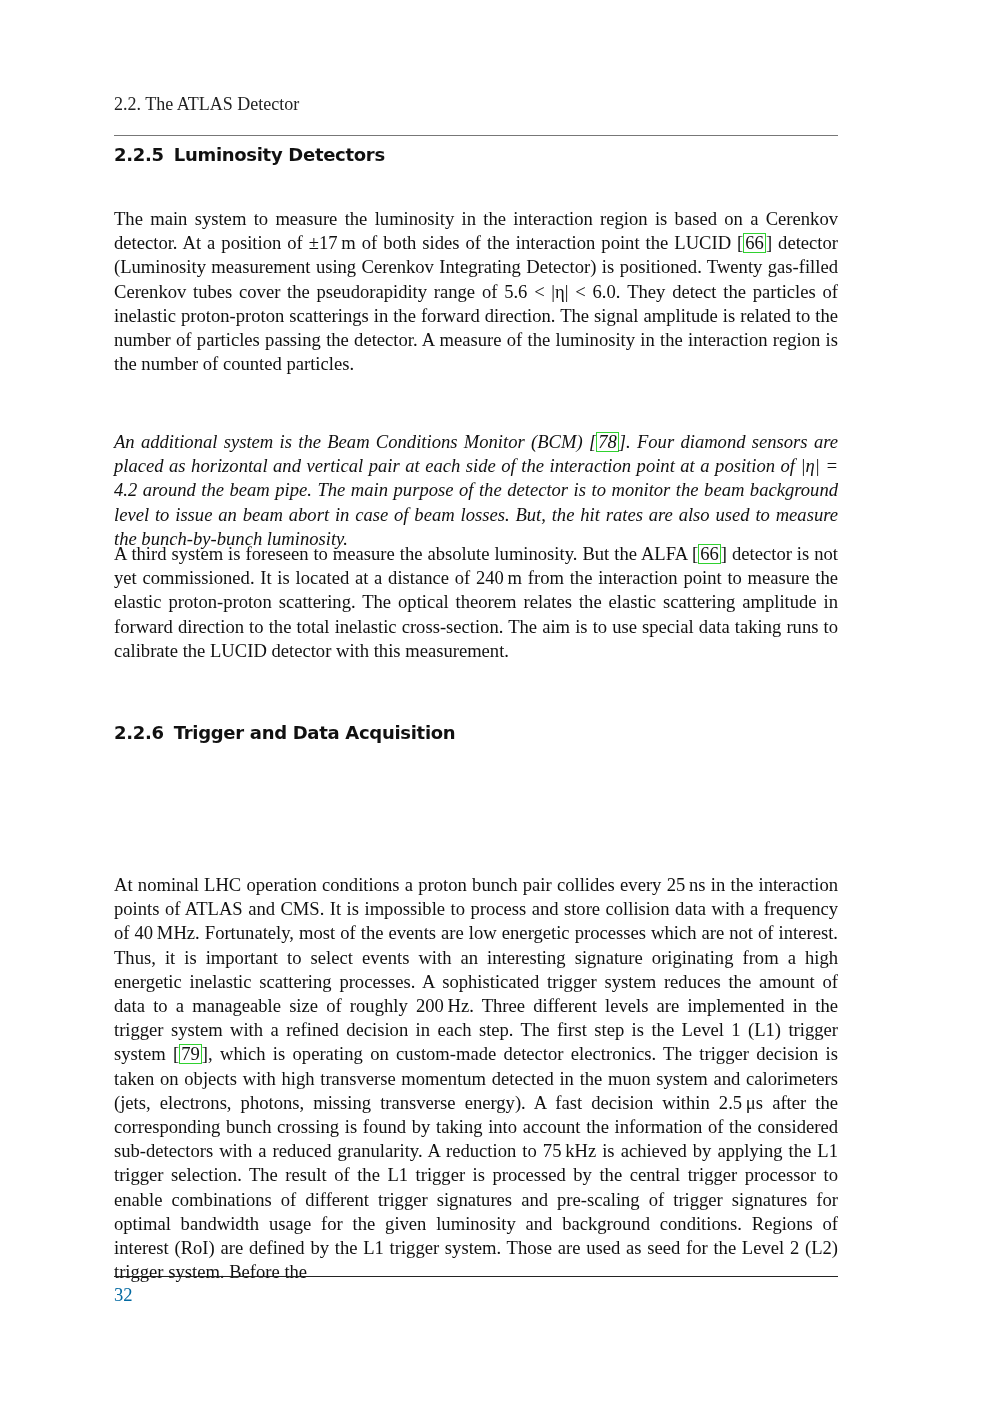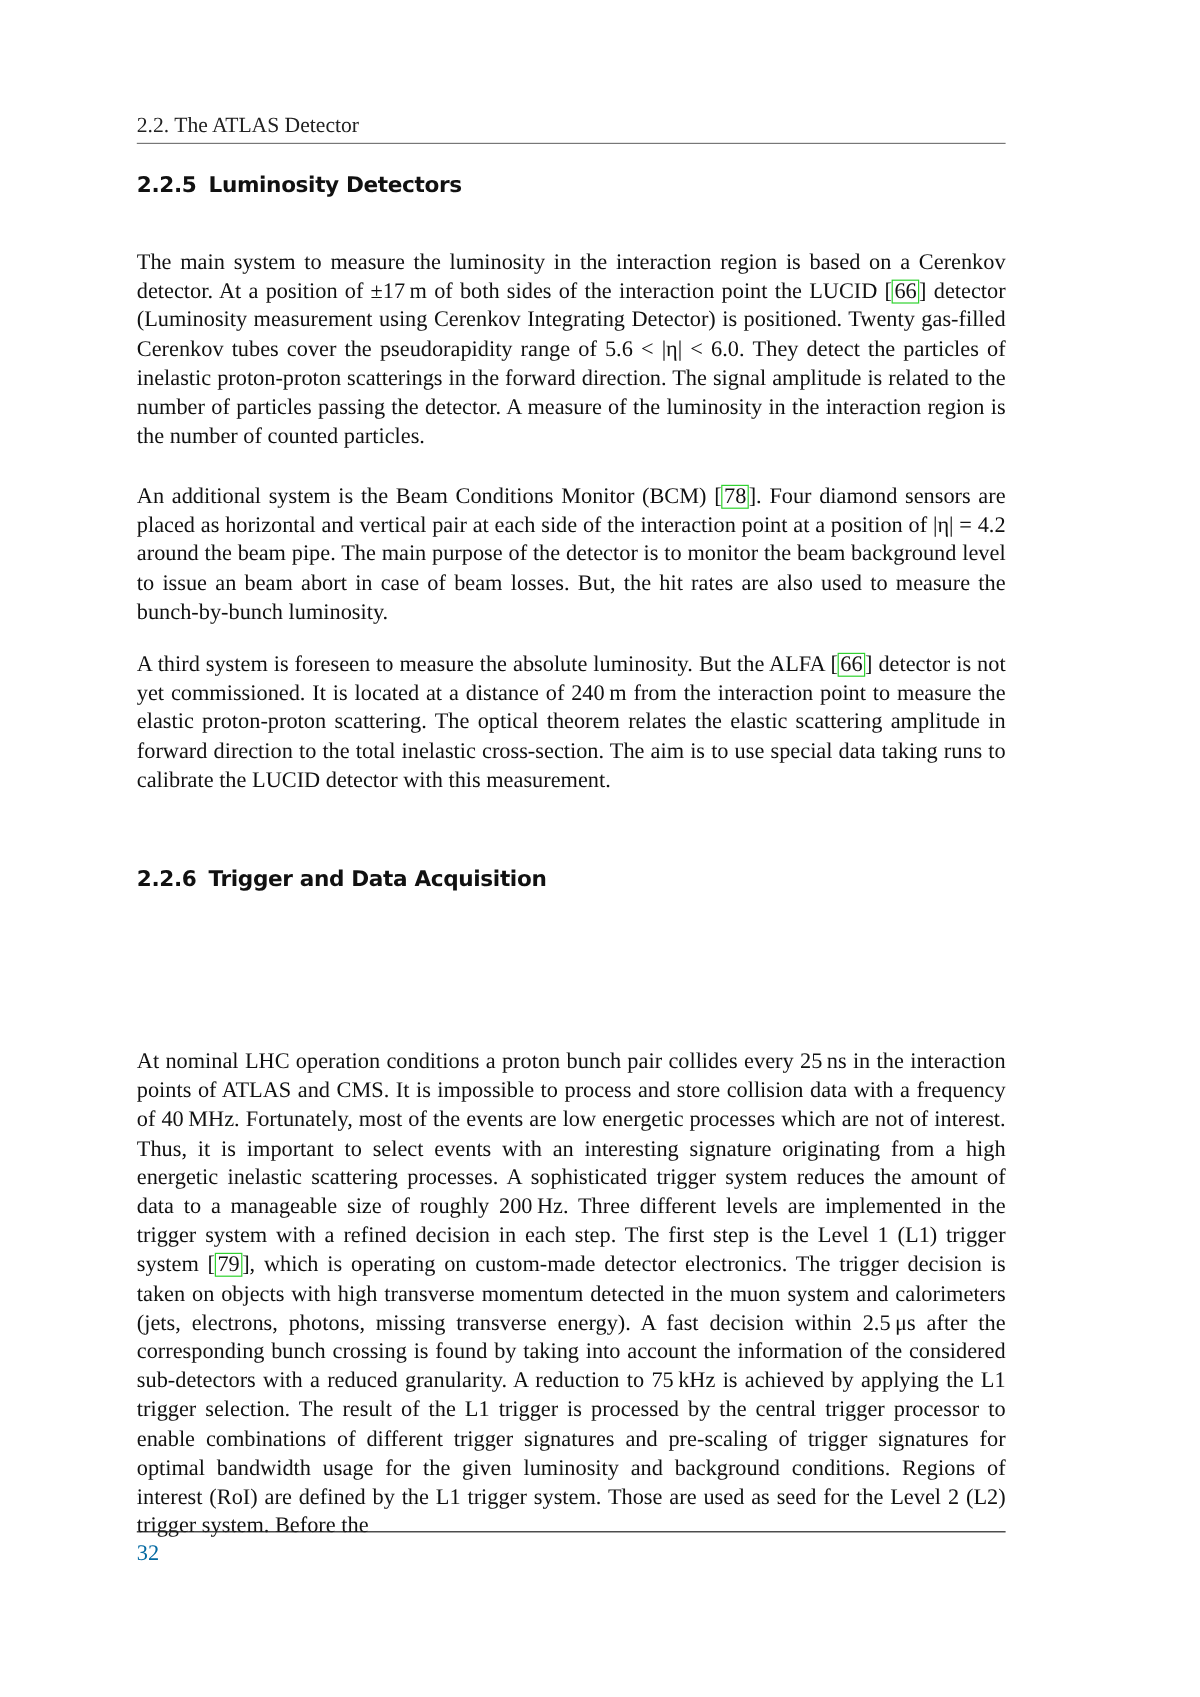--- a/index.html
+++ b/index.html
@@ -1,21 +1,21 @@
 <!DOCTYPE html>
 <html><head>
 <meta charset="utf-8">
 <style>
   html, body { margin: 0; padding: 0; background: #ffffff; }
   body { width: 1000px; height: 1414px; position: relative; overflow: hidden; }
   .page { position: absolute; left: 114px; top: 0; width: 724px; color: #111; }
   .running-head {
     position: absolute; top: 94px; left: 0; width: 724px;
     font-family: "Liberation Serif", serif; font-size: 18px; color: #222;
-    padding-bottom: 4px; border-bottom: 1px solid #777;
+    padding-bottom: 20px; border-bottom: 1px solid #777;
   }
   .section-heading {
     position: absolute; left: 0; width: 724px;
     font-family: "DejaVu Sans", sans-serif; font-weight: bold; font-size: 18px;
     letter-spacing: -0.3px; color: #111;
   }
   .section-heading .num { margin-right: 10px; }
   .body-para {
     position: absolute; left: 0; width: 724px;
     font-family: "Liberation Serif", serif; font-size: 18.6px; line-height: 24.2px;
@@ -40,21 +40,21 @@
   <div class="running-head">2.2. The ATLAS Detector</div>
 
   <h2 class="section-heading" style="top:144px;margin:0;">
     <span class="num">2.2.5</span><span>Luminosity Detectors</span>
   </h2>
 
   <p class="body-para" style="top:207px;">
     <span>The main system to measure the luminosity in the interaction region is based on a Cerenkov detector. At a position of ±17 m of both sides of the interaction point the LUCID [</span><a class="cite">66</a><span>] detector (Luminosity measurement using Cerenkov Integrating Detector) is positioned. Twenty gas-filled Cerenkov tubes cover the pseudorapidity range of 5.6 &lt; |η| &lt; 6.0. They detect the particles of inelastic proton-proton scatterings in the forward direction. The signal amplitude is related to the number of particles passing the detector. A measure of the luminosity in the interaction region is the number of counted particles.</span>
   </p>
 
-  <p class="body-para" style="top:402px;">
+  <p class="body-para" style="top:430px;font-style:italic;">
     <span>An additional system is the Beam Conditions Monitor (BCM) [</span><a class="cite">78</a><span>]. Four diamond sensors are placed as horizontal and vertical pair at each side of the interaction point at a position of |η| = 4.2 around the beam pipe. The main purpose of the detector is to monitor the beam background level to issue an beam abort in case of beam losses. But, the hit rates are also used to measure the bunch-by-bunch luminosity.</span>
   </p>
 
   <p class="body-para" style="top:542px;">
     <span>A third system is foreseen to measure the absolute luminosity. But the ALFA [</span><a class="cite">66</a><span>] detector is not yet commissioned. It is located at a distance of 240 m from the interaction point to measure the elastic proton-proton scattering. The optical theorem relates the elastic scattering amplitude in forward direction to the total inelastic cross-section. The aim is to use special data taking runs to calibrate the LUCID detector with this measurement.</span>
   </p>
 
   <h2 class="section-heading" style="top:722px;margin:0;">
     <span class="num">2.2.6</span><span>Trigger and Data Acquisition</span>
   </h2>

